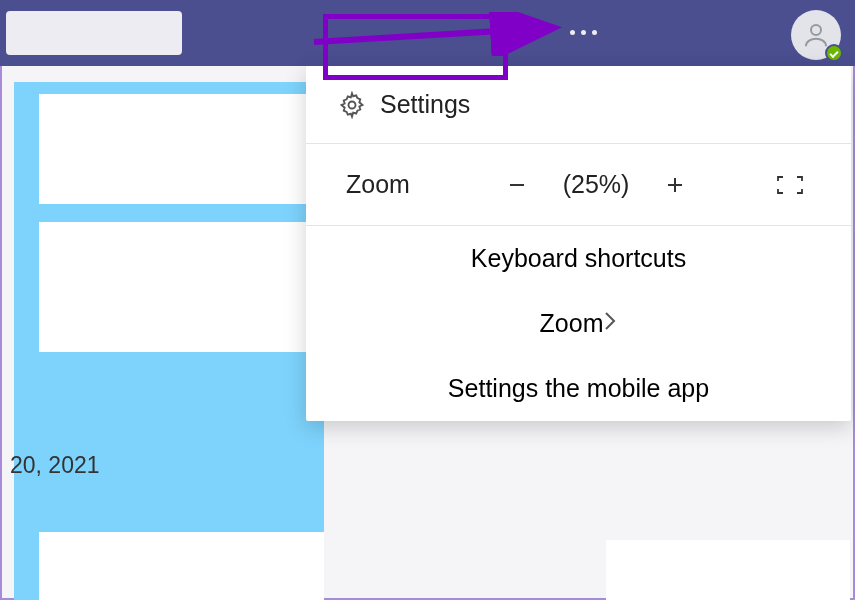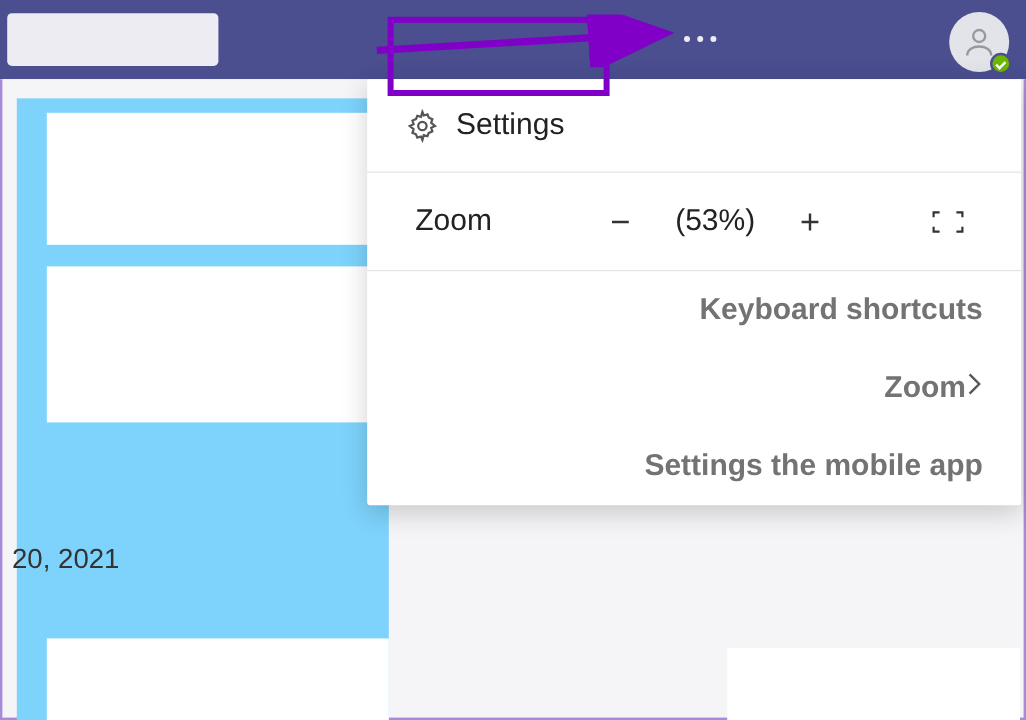--- a/index.html
+++ b/index.html
@@ -170,26 +170,25 @@
       display: flex;
       justify-content: center;
       cursor: pointer;
       color: #333;
     }
     .zoom-value { width: 96px; text-align: center; }
     .zoom-fullscreen { margin-left: auto; }
     .menu-item {
       display: flex;
       align-items: center;
-      justify-content: flex-end;
+      justify-content: center;
       padding: 18px 32px;
       font-size: 25px;
-      color: #737373;
-      cursor: pointer;
-      font-weight: bold;
+      color: #000000;
+      cursor: pointer;
     }
     .menu-item.hovered { background: #f5f5f7; }
     .chev { color: #555; }
     .after-dropdown {
       position: absolute;
       left: 604px;
       top: 474px;
       width: 244px;
       height: 60px;
       background: #fff;
@@ -244,21 +243,21 @@
       <span>Settings</span>
     </div>
     <div class="divider"></div>
     <div class="zoom-row">
       <span class="zoom-label">Zoom</span>
       <div class="zoom-btn">
         <svg width="24" height="24" viewBox="0 0 24 24" stroke="#333" stroke-width="2">
             <line x1="5" y1="12" x2="19" y2="12"></line>
           </svg>
       </div>
-      <span class="zoom-value">(53%)</span>
+      <span class="zoom-value">(25%)</span>
       <div class="zoom-btn">
         <svg width="24" height="24" viewBox="0 0 24 24" stroke="#333" stroke-width="2">
             <line x1="5" y1="12" x2="19" y2="12"></line>
             <line x1="12" y1="5" x2="12" y2="19"></line>
           </svg>
       </div>
       <div class="zoom-btn zoom-fullscreen">
         <svg width="28" height="22" viewBox="0 0 28 22" fill="none" stroke="#333" stroke-width="1.8">
           <path d="M2 7V3h5"></path>
             <path d="M26 7V3h-5"></path>

